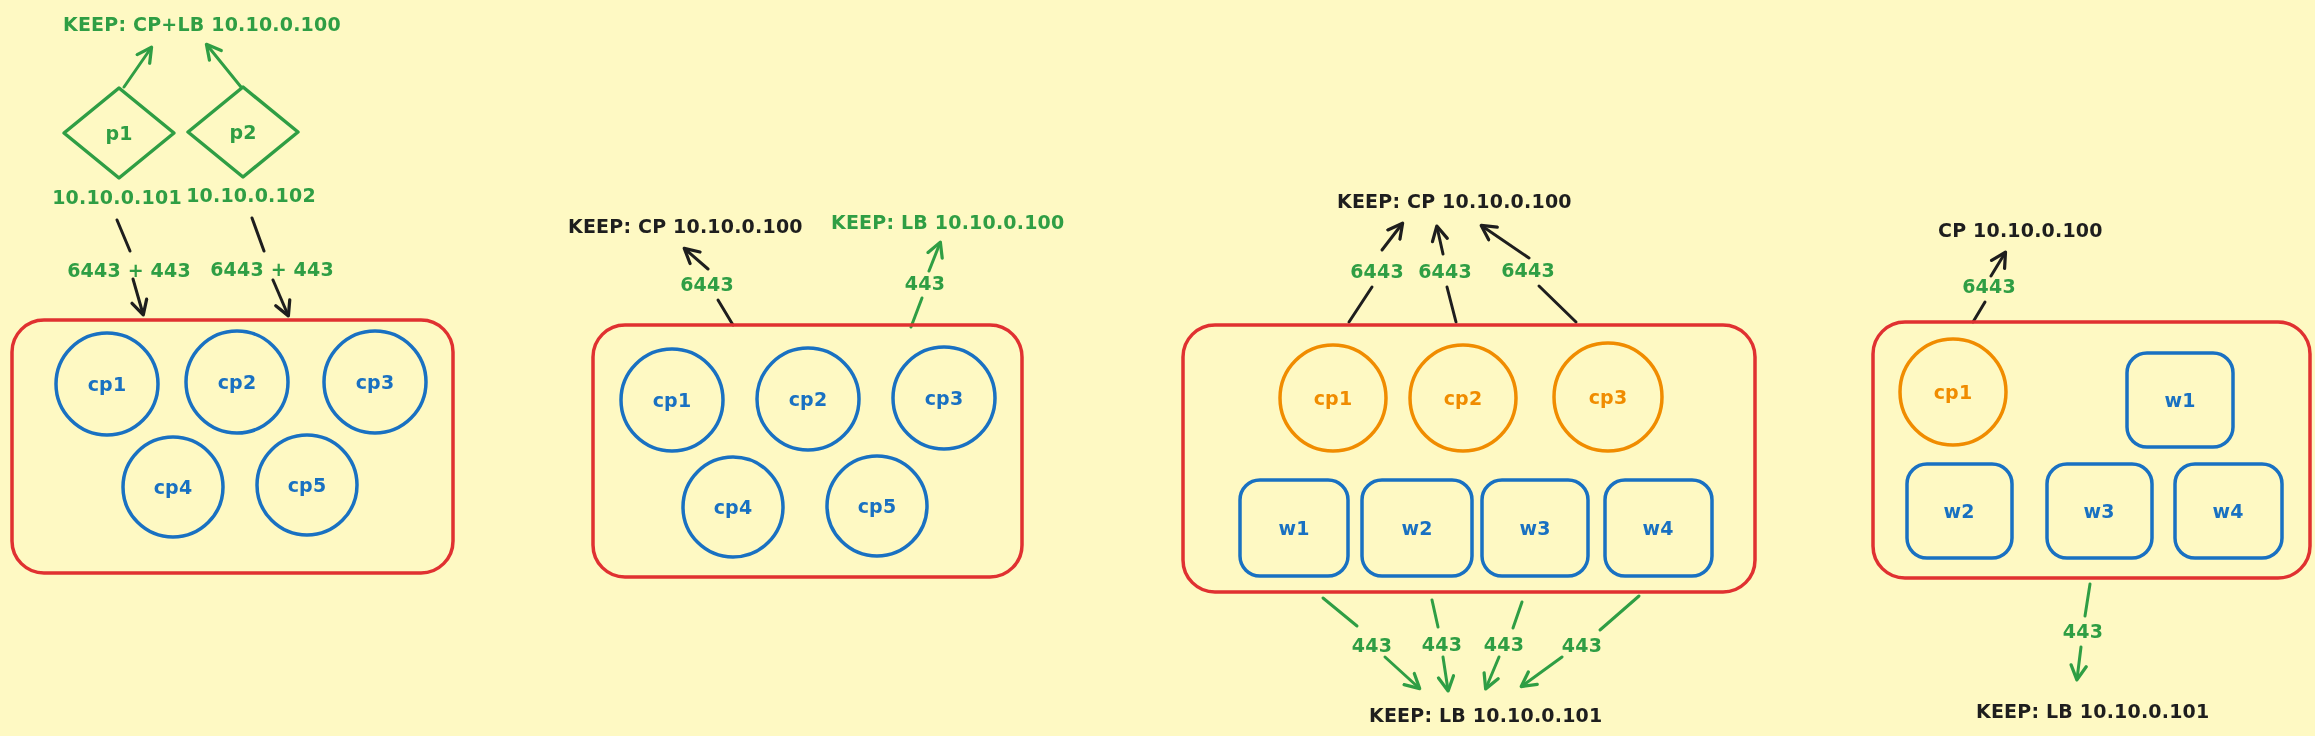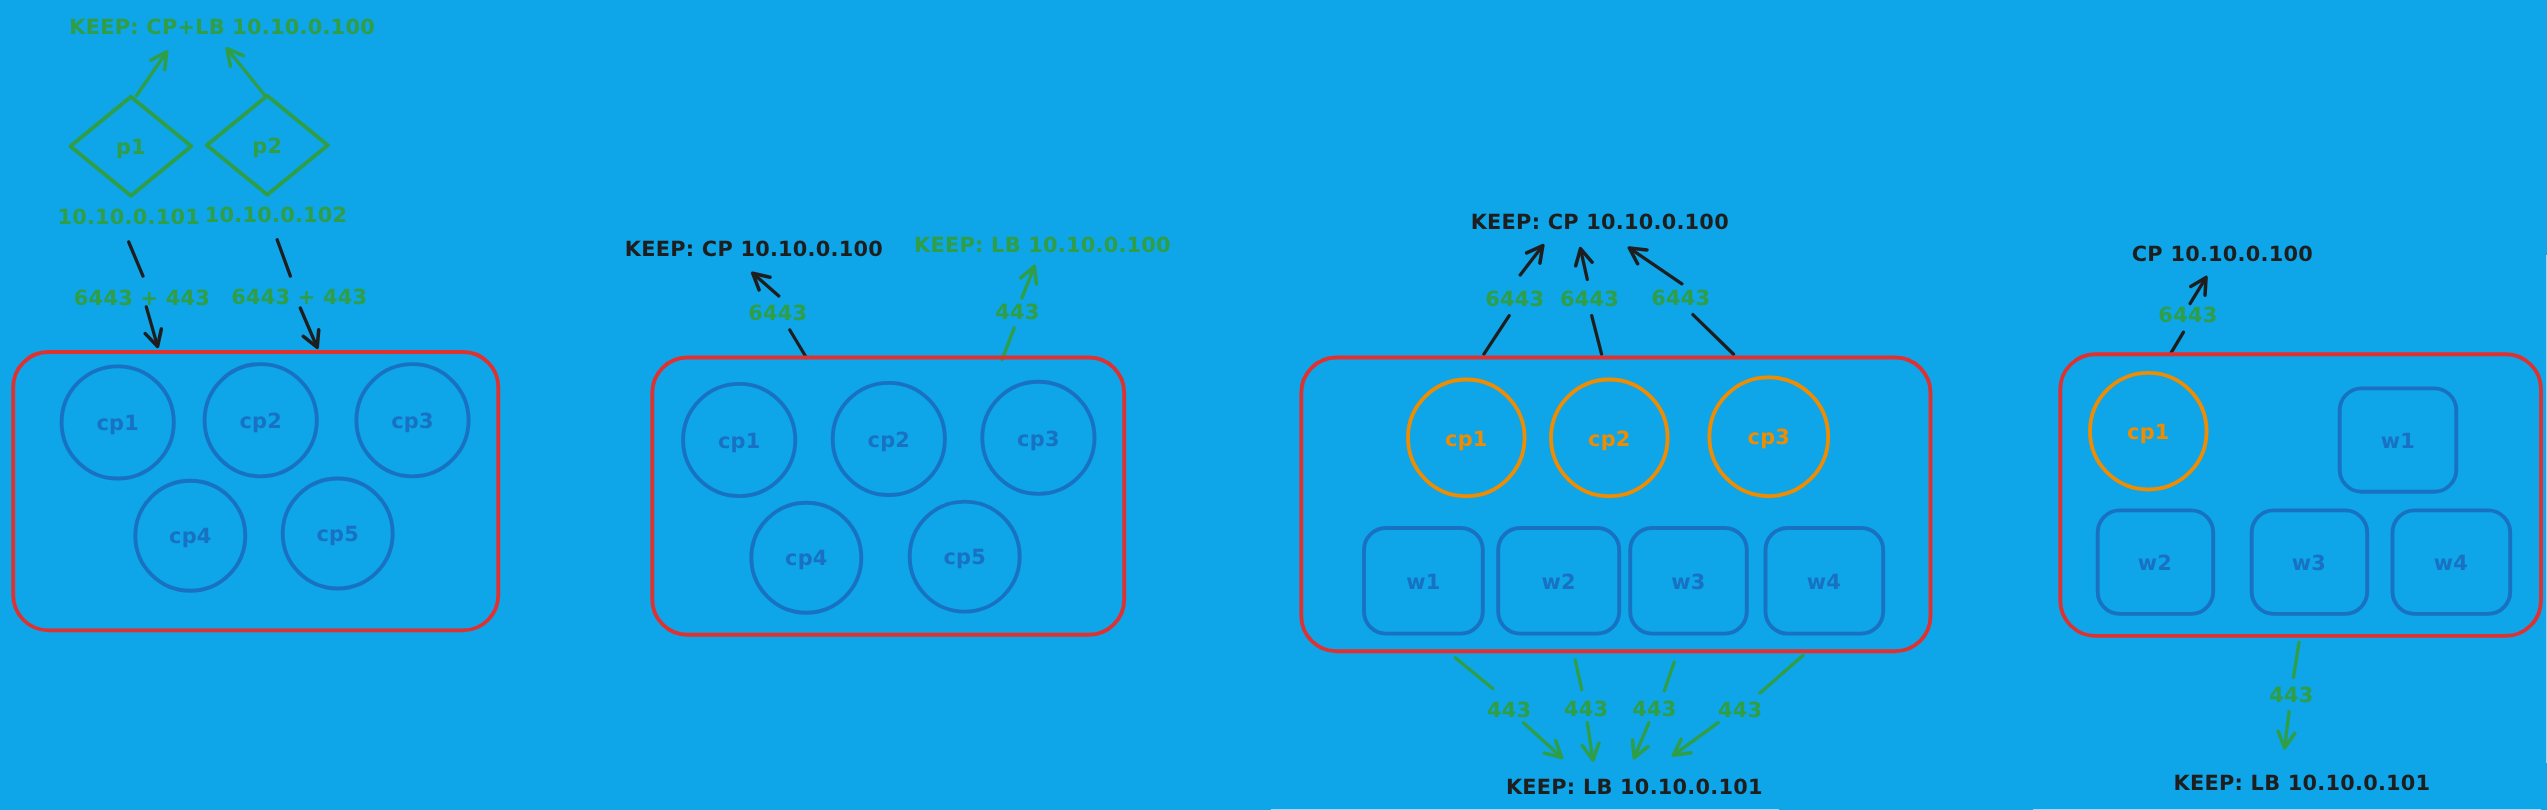--- a/index.html
+++ b/index.html
@@ -1,17 +1,17 @@
 <!DOCTYPE html>
 <html><head>
 <meta charset="utf-8">
 <style>
   html,body{margin:0;padding:0;background:#ffffff;}
   body{width:2315px;height:736px;overflow:hidden;}
-  .canvas{position:relative;width:2315px;height:736px;background:#0ea5e9;}
+  .canvas{position:relative;width:2315px;height:736px;background:#fef9c3;}
   svg text{font-family:"DejaVu Sans","Liberation Sans",sans-serif;font-weight:600;letter-spacing:0.2px;}
   .t19{font-size:19px;}
   .tg{fill:#2f9e44;}
   .tk{fill:#1e1e1e;}
   .tb{fill:#1971c2;}
   .to{fill:#f08c00;}
   .mid{text-anchor:middle;}
   line.k{stroke:#1e1e1e;stroke-width:3;stroke-linecap:round;}
   line.g{stroke:#2f9e44;stroke-width:3;stroke-linecap:round;}
   .box{fill:none;stroke:#e03131;stroke-width:3.5;}

